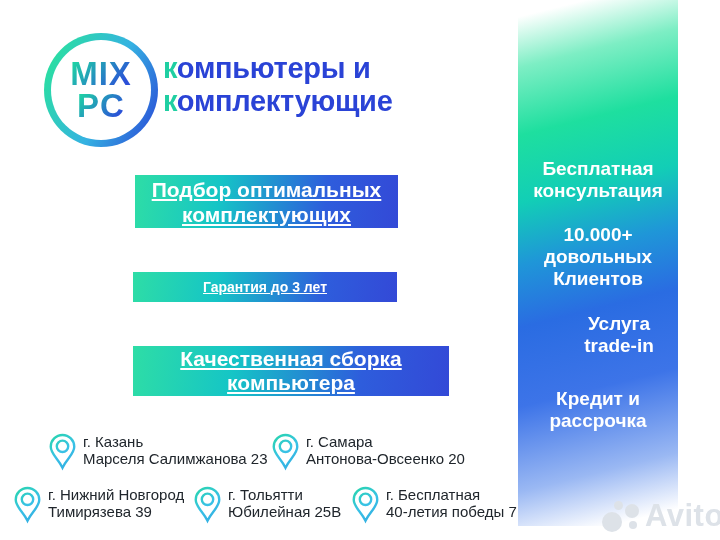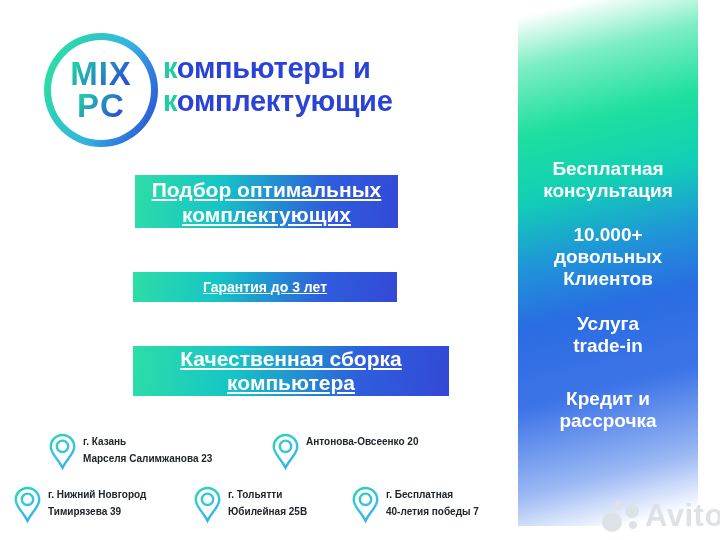--- a/index.html
+++ b/index.html
@@ -43,38 +43,38 @@
     color:#ffffff;font-weight:700;text-align:center;white-space:pre-line;
     background:linear-gradient(97deg,#2edda6 0%,#15c5c6 32%,#2e5ddc 72%,#3349d7 100%);
     text-decoration:underline;
   }
   .banner1{left:135px;top:175px;width:263px;height:53px;font-size:21px;line-height:25px;}
   .banner2{left:133px;top:272px;width:264px;height:30px;font-size:14px;line-height:24px;}
   .banner3{left:133px;top:346px;width:316px;height:50px;font-size:21px;line-height:24px;}
 
   
   .strip{
-    position:absolute;left:518px;top:0;width:180px;height:526px;
+    position:absolute;left:518px;top:0;width:160px;height:526px;
     background:linear-gradient(166deg,
       #ffffff 0%,#ffffff 3%,#7deec4 12%,#1edf9f 24%,#12ceb6 36%,
       #1f96d8 47%,#2a6ce2 58%,#3d74e8 72%,#9ab8f3 87%,#ffffff 97%);
   }
   .benefit{
     position:absolute;left:0;width:100%;text-align:center;
     color:#ffffff;font-weight:700;font-size:19px;line-height:22px;white-space:pre-line;
   }
   .benefit1{top:158px;}
   .benefit2{top:224px;}
-  .benefit3{top:313px;}
+  .benefit3{top:313px;padding-left:21px;}
   .benefit4{top:388px;}
 
   
   .loc{position:absolute;display:flex;gap:7px;align-items:flex-start;}
   .loc svg{flex:0 0 auto;display:block;}
-  .loc-text{font-size:10px;line-height:17px;font-weight:700;color:#20262c;padding-top:4px;}
+  .loc-text{font-size:15px;line-height:17px;font-weight:400;color:#20262c;padding-top:4px;}
   .loc1{left:49px;top:429px;}
   .loc2{left:272px;top:429px;}
   .loc3{left:14px;top:482px;}
   .loc4{left:194px;top:482px;}
   .loc5{left:352px;top:482px;}
 
   
   .avito{
     position:absolute;left:602px;top:498px;display:flex;align-items:center;gap:5px;
     color:#dde2e8;
@@ -144,20 +144,21 @@
       <div>Марселя Салимжанова 23</div>
     </div>
   </div>
 
   <div class="loc loc2">
     <svg width="27" height="45" viewBox="0 0 34 46">
       <path d="M17 2.2 C8.8 2.2 2.2 8.9 2.2 17.1 C2.2 26.2 11.5 31.9 17 43.5 C22.5 31.9 31.8 26.2 31.8 17.1 C31.8 8.9 25.2 2.2 17 2.2 Z" fill="#ffffff" stroke="url(#pingrad)" stroke-width="3"></path>
       <circle cx="17" cy="16.5" r="7.2" fill="#ffffff" stroke="url(#pingrad)" stroke-width="3"></circle>
     </svg>
     <div class="loc-text">
+      <div>г. Самара</div>
       <div>Антонова-Овсеенко 20</div>
     </div>
   </div>
 
   <div class="loc loc3">
     <svg width="27" height="45" viewBox="0 0 34 46">
       <path d="M17 2.2 C8.8 2.2 2.2 8.9 2.2 17.1 C2.2 26.2 11.5 31.9 17 43.5 C22.5 31.9 31.8 26.2 31.8 17.1 C31.8 8.9 25.2 2.2 17 2.2 Z" fill="#ffffff" stroke="url(#pingrad)" stroke-width="3"></path>
       <circle cx="17" cy="16.5" r="7.2" fill="#ffffff" stroke="url(#pingrad)" stroke-width="3"></circle>
     </svg>
     <div class="loc-text">

